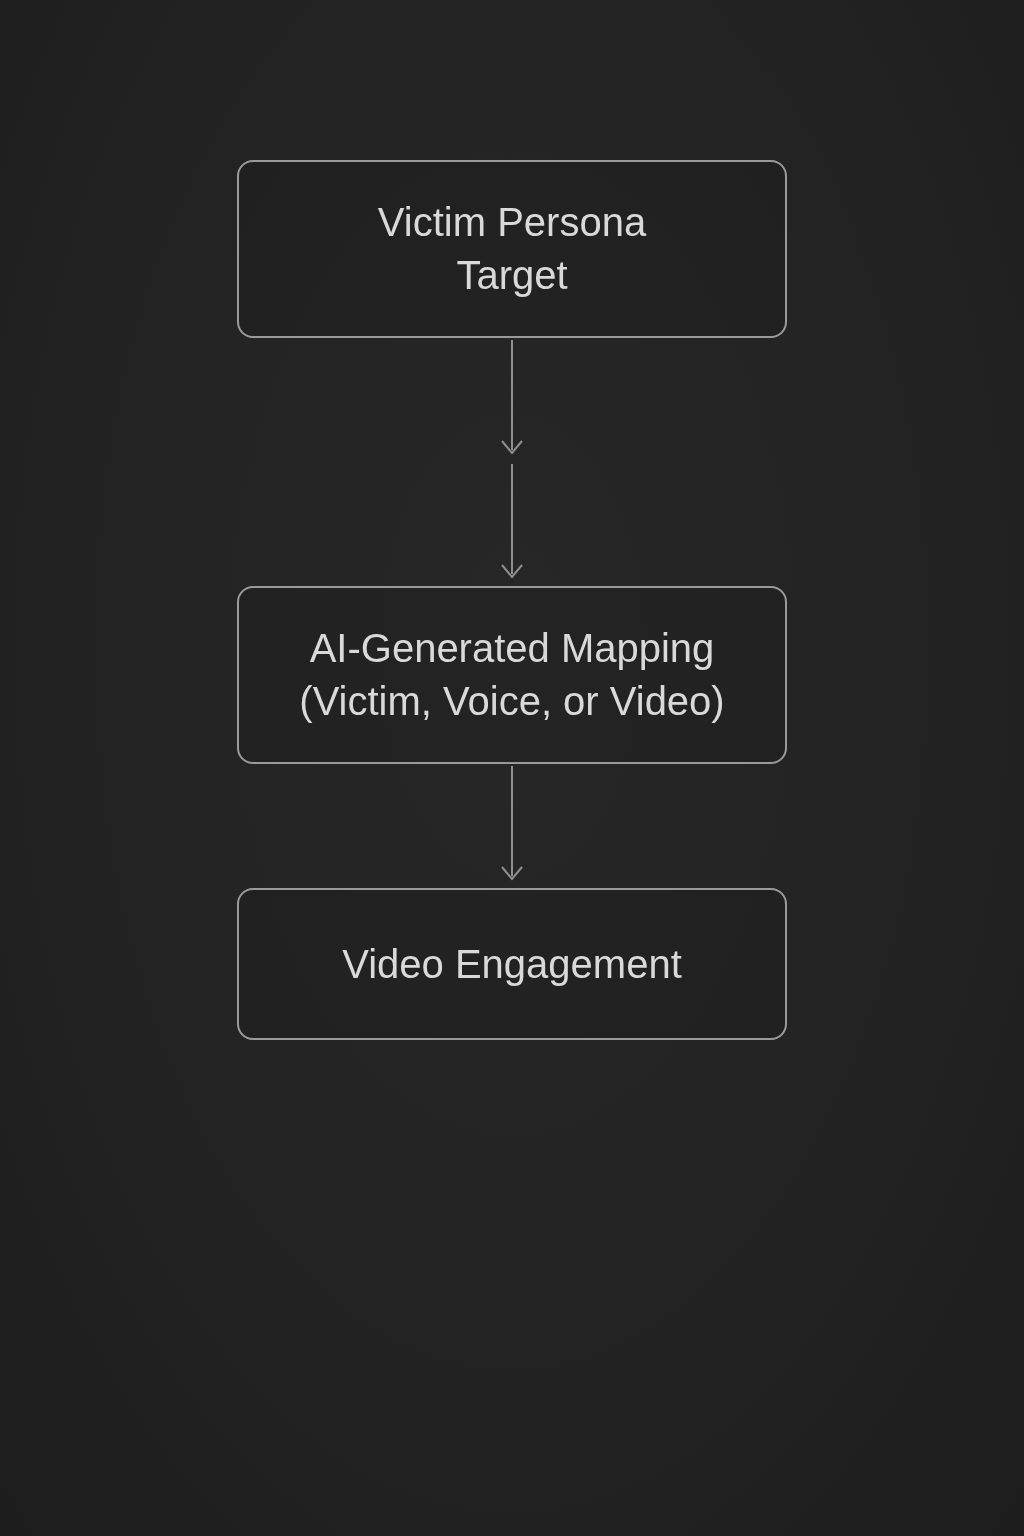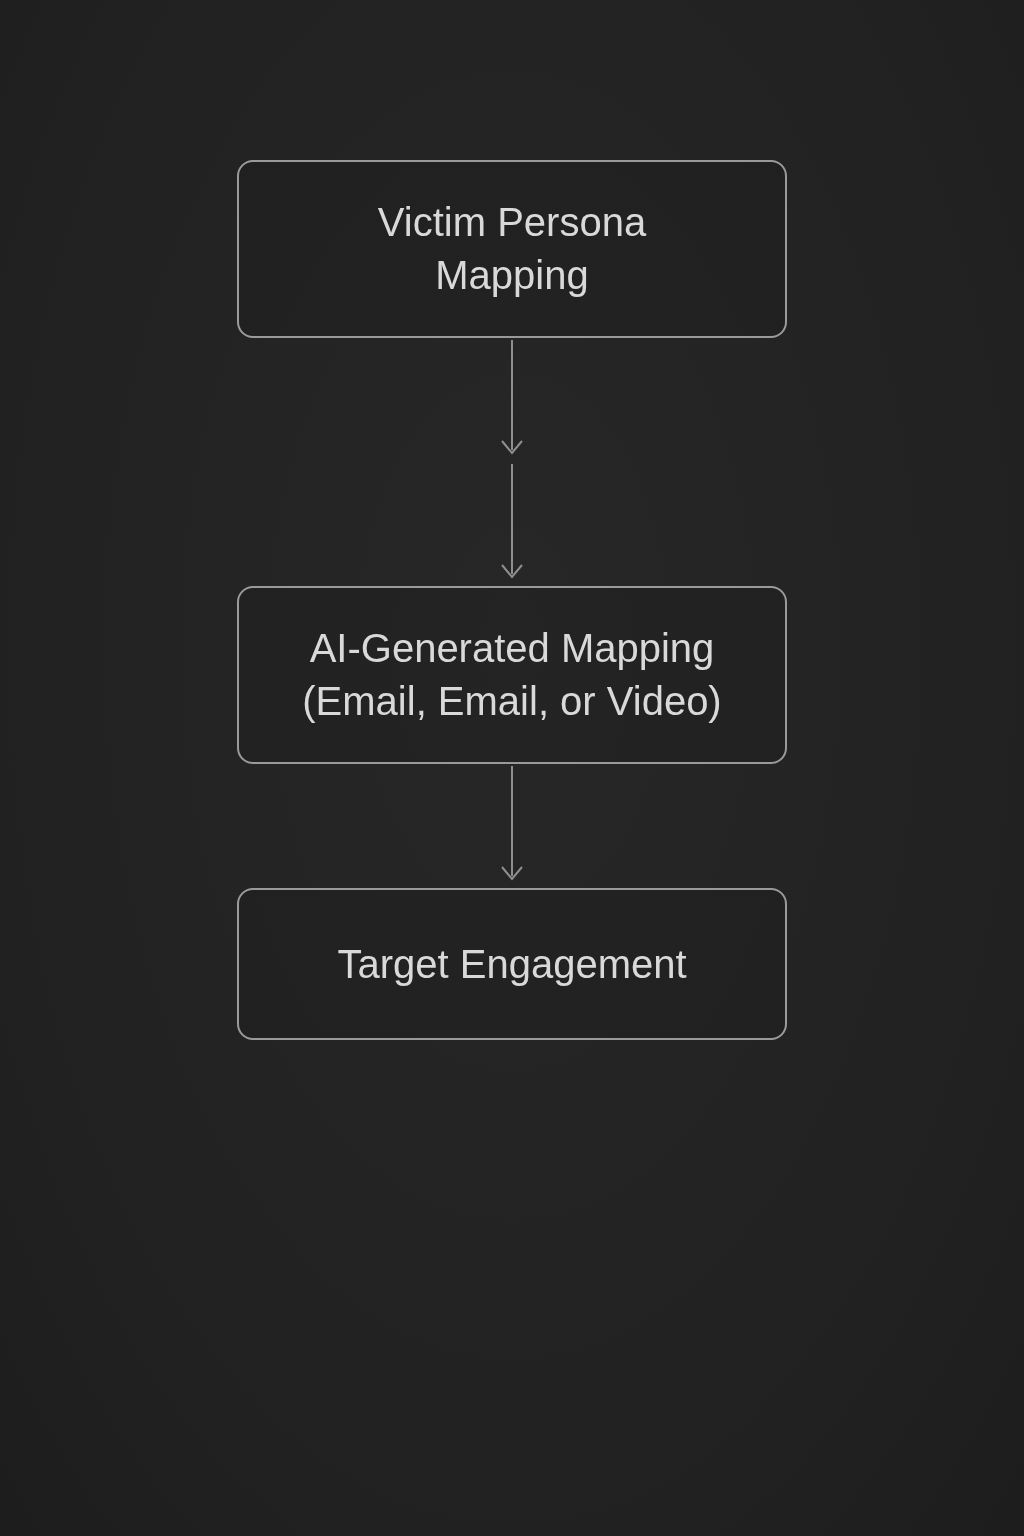--- a/index.html
+++ b/index.html
@@ -52,41 +52,41 @@
     margin: 0;
   }
 </style>
 </head>
 <body>
 
 <div class="flow">
 
   <div class="node">
     <span class="line">Victim Persona</span>
-    <span class="line">Mapping</span>
+    <span class="line">Target</span>
   </div>
 
   <svg class="arrow" width="28" height="124" viewBox="0 0 28 124">
     <line x1="14" y1="2" x2="14" y2="112" stroke="#8f8f8f" stroke-width="2"></line>
     <polyline points="4,103 14,115 24,103" fill="none" stroke="#8f8f8f" stroke-width="2"></polyline>
   </svg>
 
 
   <svg class="arrow" width="28" height="124" viewBox="0 0 28 124">
     <line x1="14" y1="2" x2="14" y2="112" stroke="#8f8f8f" stroke-width="2"></line>
     <polyline points="4,103 14,115 24,103" fill="none" stroke="#8f8f8f" stroke-width="2"></polyline>
   </svg>
 
   <div class="node">
     <span class="line">AI-Generated Mapping</span>
-    <span class="line">(Email, Email, or Video)</span>
+    <span class="line">(Victim, Voice, or Video)</span>
   </div>
 
   <svg class="arrow" width="28" height="124" viewBox="0 0 28 124">
     <line x1="14" y1="2" x2="14" y2="112" stroke="#8f8f8f" stroke-width="2"></line>
     <polyline points="4,103 14,115 24,103" fill="none" stroke="#8f8f8f" stroke-width="2"></polyline>
   </svg>
 
   <div class="node single">
-    <span class="line">Target Engagement</span>
+    <span class="line">Video Engagement</span>
   </div>
 
 </div>
 
 </body></html>

